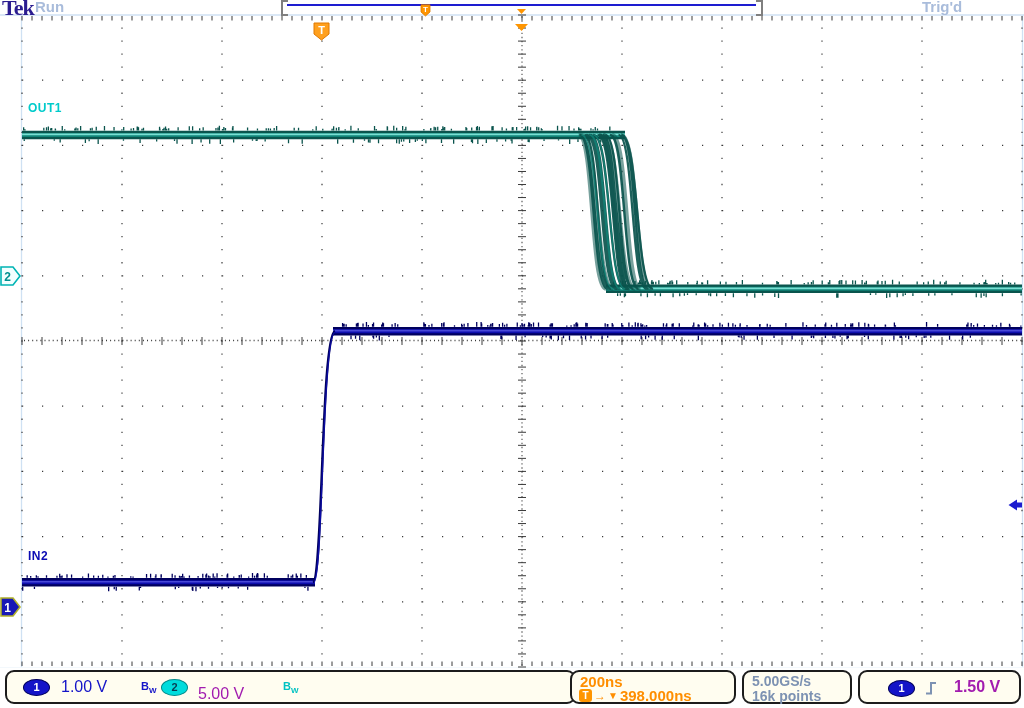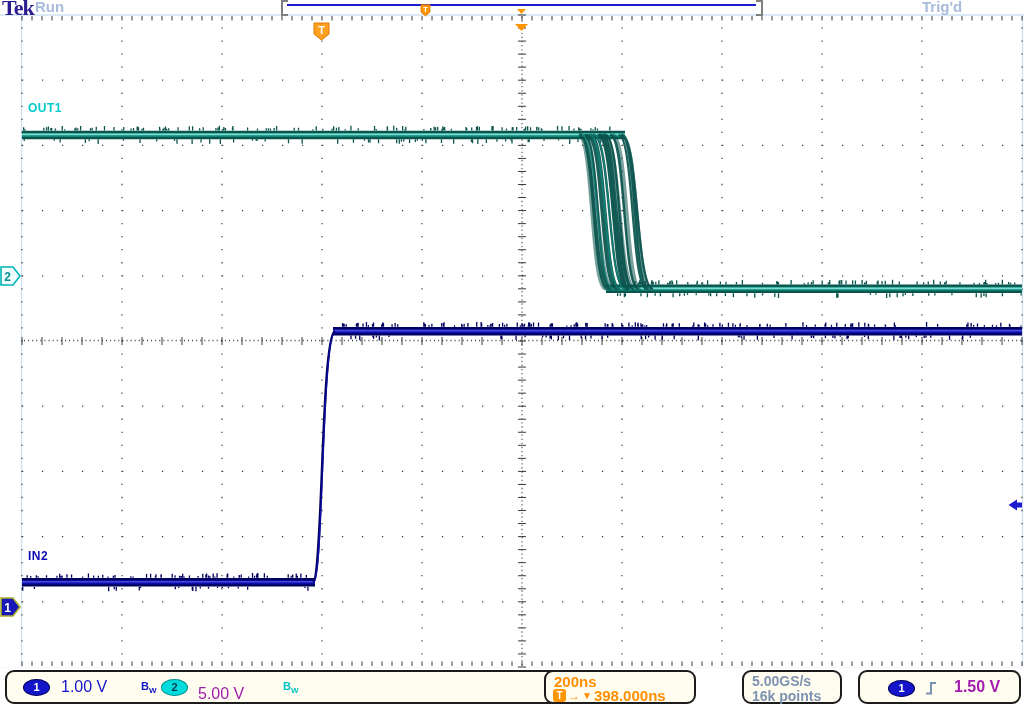--- a/index.html
+++ b/index.html
@@ -23,22 +23,22 @@
   .ch2-marker{top:266px;}
   .ch1-marker{top:597px;}
   .trig-arrow{left:1007px;top:498px;}
   .trace-label{font-size:12px;font-weight:bold;letter-spacing:0.5px;}
   .out1-label{left:28px;top:101px;color:#00cbcb;}
   .in2-label{left:28px;top:549px;color:#0b0bb4;}
   .statusbar{position:absolute;left:0;top:668px;width:1024px;height:40px;background:#fff;z-index:2;}
   .sbox{position:absolute;top:2px;height:34px;background:#fffdf0;border:2px solid #1c1c1c;
         border-radius:9px;box-sizing:border-box;}
   .sbox.b1{left:5px;width:571px;}
-  .sbox.b2{left:544px;width:152px;}
-  .sbox.b3{left:742px;width:100px;}
+  .sbox.b2{left:570px;width:166px;}
+  .sbox.b3{left:742px;width:110px;}
   .sbox.b4{left:858px;width:163px;}
   .badge{position:absolute;width:25px;height:15px;border-radius:50%;
          font-size:11px;font-weight:bold;text-align:center;line-height:15px;}
   .badge.ch1{background:#1414c8;color:#fff;border:1px solid #00005a;}
   .badge.ch2{background:#00dcdc;color:#083b52;border:1px solid #008a8a;}
   .b1 .badge.ch1{left:16px;top:7px;}
   .b1 .badge.ch2{left:154px;top:7px;}
   .readout{position:absolute;font-size:16px;font-weight:normal;white-space:nowrap;}
   .ch1-scale{left:54px;top:6px;color:#1414c8;}
   .ch2-scale{left:191px;top:13px;color:#a21caf;}

